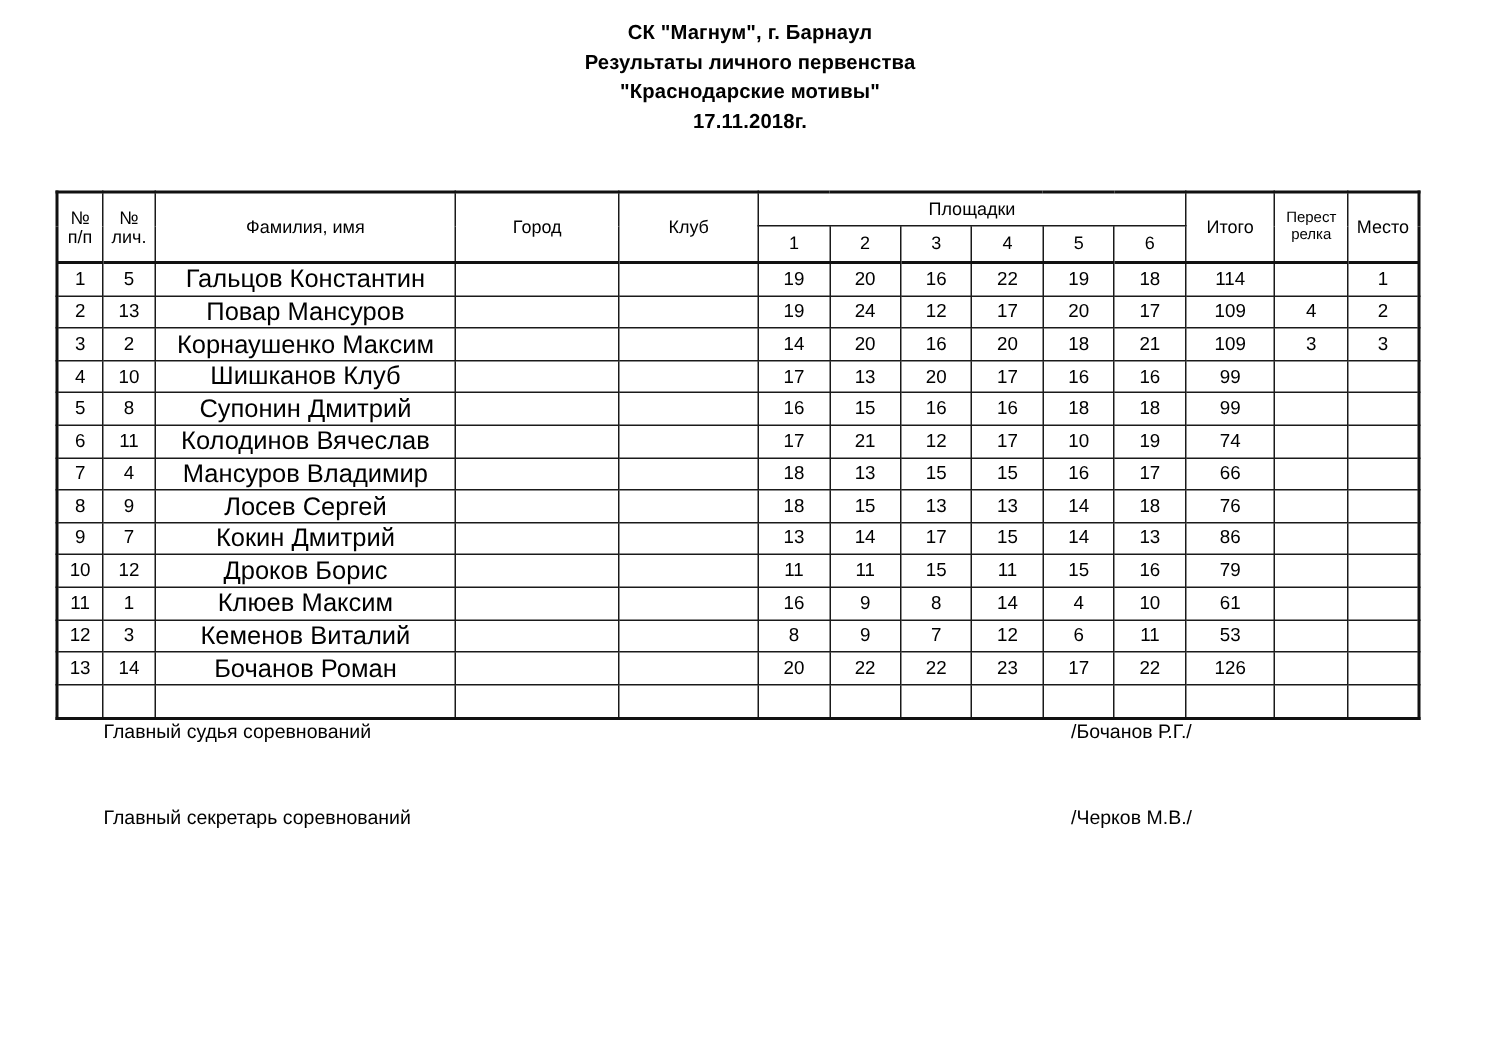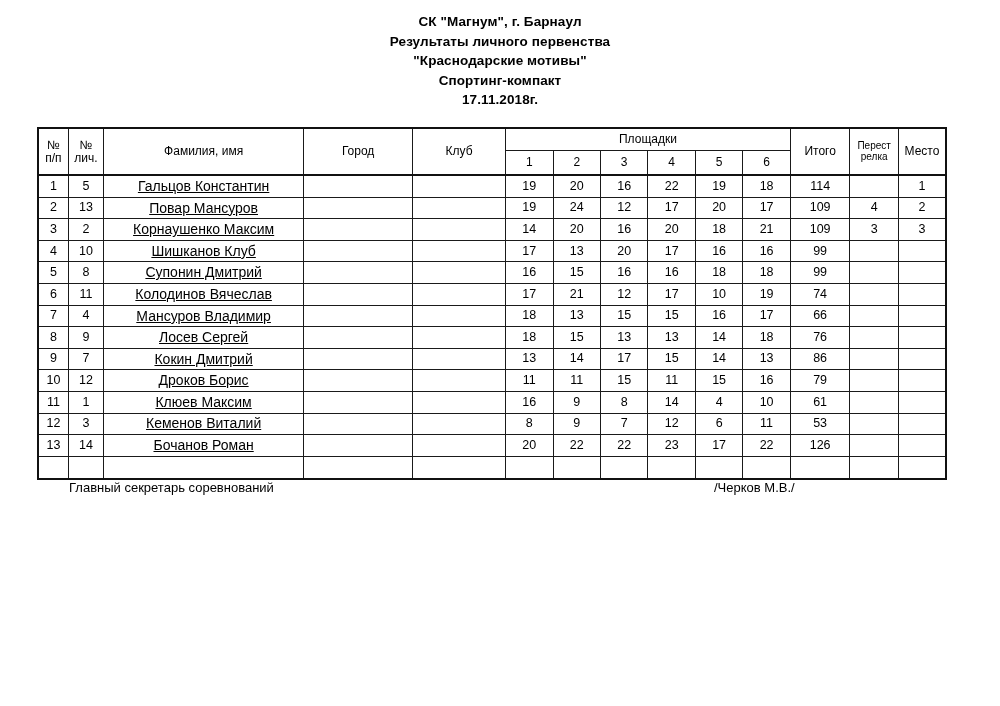--- a/index.html
+++ b/index.html
@@ -90,22 +90,21 @@
   thead tr.head-top th.h-club,
   thead tr.head-top th.h-total,
   thead tr.head-top th.h-pere,
   thead tr.head-top th.h-place {
     border-bottom: 2px solid #111;
   }
 
   td.c-name {
     text-align: left;
     padding-left: 5px;
-    font-size: 14px;
-    text-decoration: underline;
+    font-size: 17px;
   }
   td.c-num, td.c-id {
     font-size: 12.5px;
   }
   td.c-score, td.c-total, td.c-shoot, td.c-place {
     font-size: 12.5px;
   }
   tr.empty-row td { height: 21px; }
 
   
@@ -144,21 +143,20 @@
     white-space: nowrap;
   }
 </style>
 </head>
 <body>
 
 <div class="title-block">
   <div class="title-line">СК "Магнум", г. Барнаул</div>
   <div class="title-line">Результаты личного первенства</div>
   <div class="title-line">"Краснодарские мотивы"</div>
-  <div class="title-line">Спортинг-компакт</div>
   <div class="title-line">17.11.2018г.</div>
 </div>
 
 <div class="table-wrap">
   <table class="results">
     <colgroup>
       <col class="w-np">
         <col class="w-nl">
         <col class="w-name">
         <col class="w-city">
@@ -421,16 +419,20 @@
           <td class="c-total"></td>
           <td class="c-shoot"></td>
           <td class="c-place"></td>
         </tr>
       </tbody>
   </table>
 </div>
 
 <div class="signatures">
   <div class="sig-row">
+    <span class="sig-label">Главный судья соревнований</span>
+    <span class="sig-name">/Бочанов Р.Г./</span>
+  </div>
+  <div class="sig-row">
     <span class="sig-label">Главный секретарь соревнований</span>
     <span class="sig-name">/Черков М.В./</span>
   </div>
 </div>
 
 </body></html>

